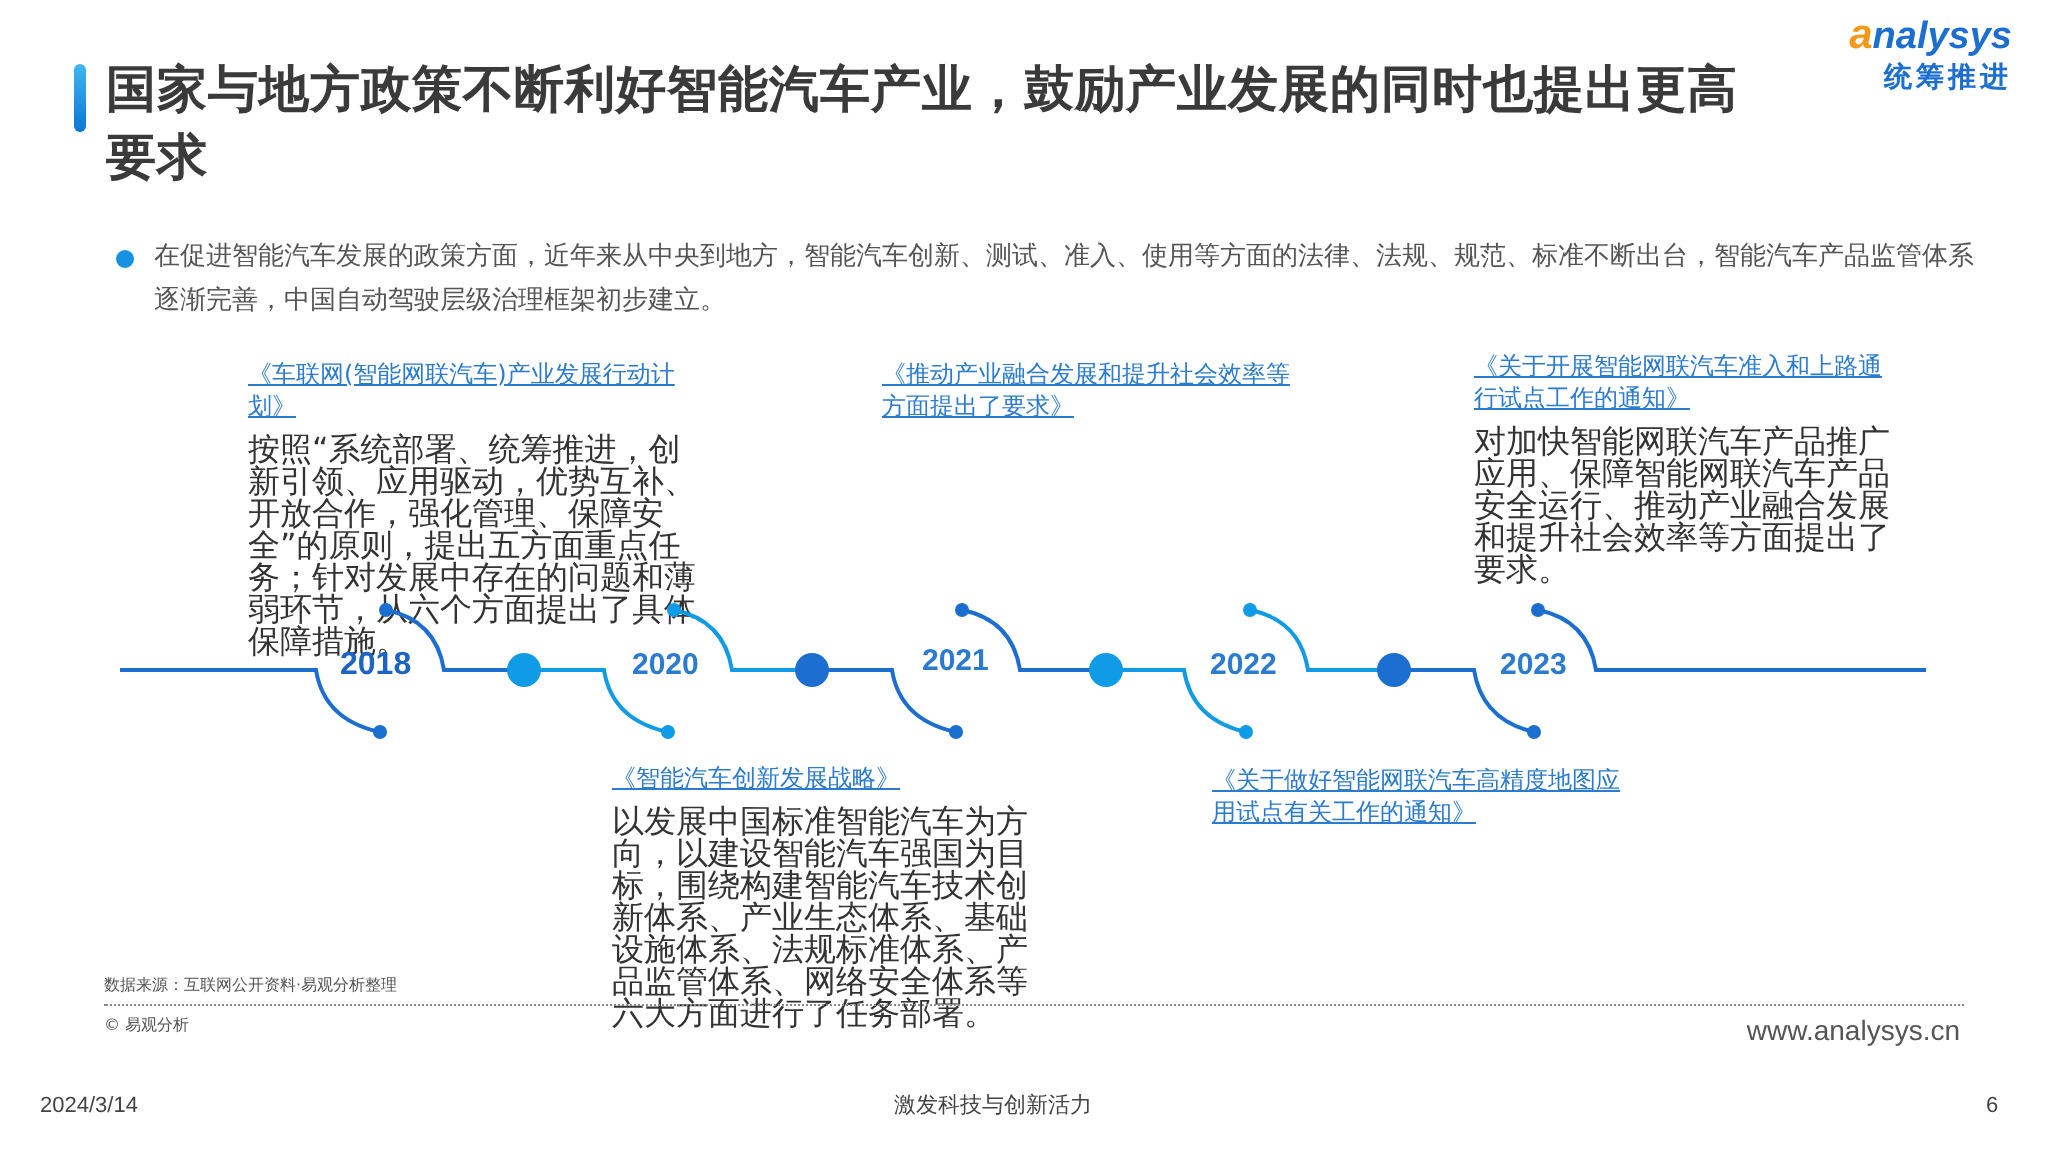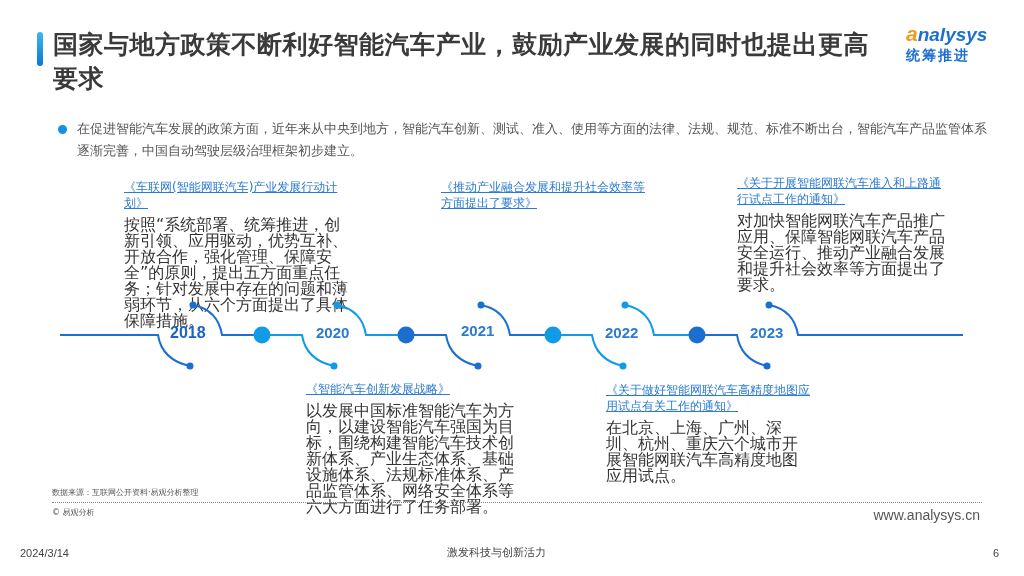--- a/index.html
+++ b/index.html
@@ -2,21 +2,21 @@
 <html><head>
 <meta charset="utf-8">
 <style>
   * { margin:0; padding:0; box-sizing:border-box; }
   html, body { width:1024px; height:576px; background:#ffffff; overflow:hidden; }
   body { position:relative; font-family:"DejaVu Sans","Liberation Sans",sans-serif; color:#333; }
   .title-bar { position:absolute; left:37px; top:32px; width:6px; height:34px; border-radius:3px;
     background:linear-gradient(#3fb6f0,#0a78d4); }
   .title { position:absolute; left:53px; top:28px; width:820px; font-size:25px; line-height:34px;
     font-weight:bold; color:#3a3a3a; letter-spacing:0.5px; }
-  .logo { position:absolute; left:906px; top:24px; width:100px; text-align:left; }
+  .logo { position:absolute; left:906px; top:8px; width:100px; text-align:right; }
   .logo-en { font-family:"Liberation Sans",sans-serif; font-style:italic; font-weight:bold; font-size:19px; color:#1c6fd1; line-height:20px; }
   .logo-en .a { color:#f39a1d; font-size:21px; }
   .logo-cn { font-size:14px; font-weight:bold; color:#1c6fd1; letter-spacing:2px; line-height:20px; }
   .bullet-dot { position:absolute; left:58px; top:125px; width:9px; height:9px; border-radius:50%; background:#1690e0; }
   .intro { position:absolute; left:77px; top:118px; width:910px; font-size:13px; line-height:22px; color:#555; }
   .card { position:absolute; }
   .card-title { font-size:12px; line-height:16px; color:#2b7bd0;text-decoration:underline; }
   .card-body { font-size:16px; line-height:16px; color:#333; margin-top:6px; }
   .timeline { position:absolute; left:0; top:290px; width:1024px; height:95px; }
   .year { position:absolute; top:324px; font-family:"Liberation Sans",sans-serif; font-size:15px; color:#2b7bd0;font-weight:bold; }
@@ -100,21 +100,20 @@
 <div class="year" style="left:605px;">2022</div>
 <div class="year" style="left:750px;">2023</div>
 
 <div class="card" style="left:306px; top:381px; width:210px;">
   <div class="card-title">《智能汽车创新发展战略》</div>
   <div class="card-body">以发展中国标准智能汽车为方向，以建设智能汽车强国为目标，围绕构建智能汽车技术创新体系、产业生态体系、基础设施体系、法规标准体系、产品监管体系、网络安全体系等六大方面进行了任务部署。</div>
 </div>
 
 <div class="card" style="left:606px; top:382px; width:205px;">
   <div class="card-title">《关于做好智能网联汽车高精度地图应用试点有关工作的通知》</div>
-  <div class="card-body">在北京、上海、广州、深圳、杭州、重庆六个城市开展智能网联汽车高精度地图应用试点。</div>
 </div>
 
 <div class="source">数据来源：互联网公开资料·易观分析整理</div>
 <div class="divider"></div>
 <div class="copyright">© 易观分析</div>
 <div class="website">www.analysys.cn</div>
 
 <div class="date">2024/3/14</div>
 <div class="slogan">激发科技与创新活力</div>
 <div class="page-num">6</div>

